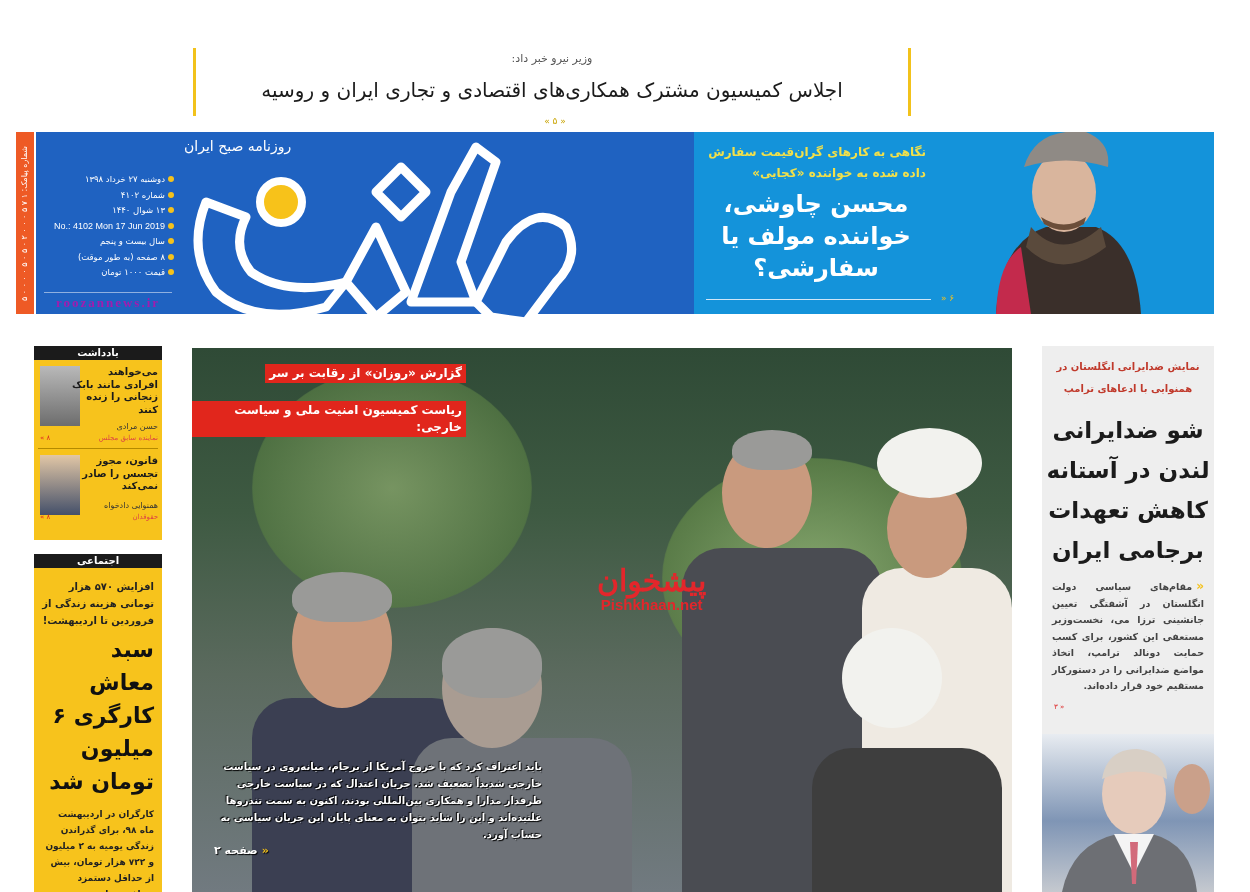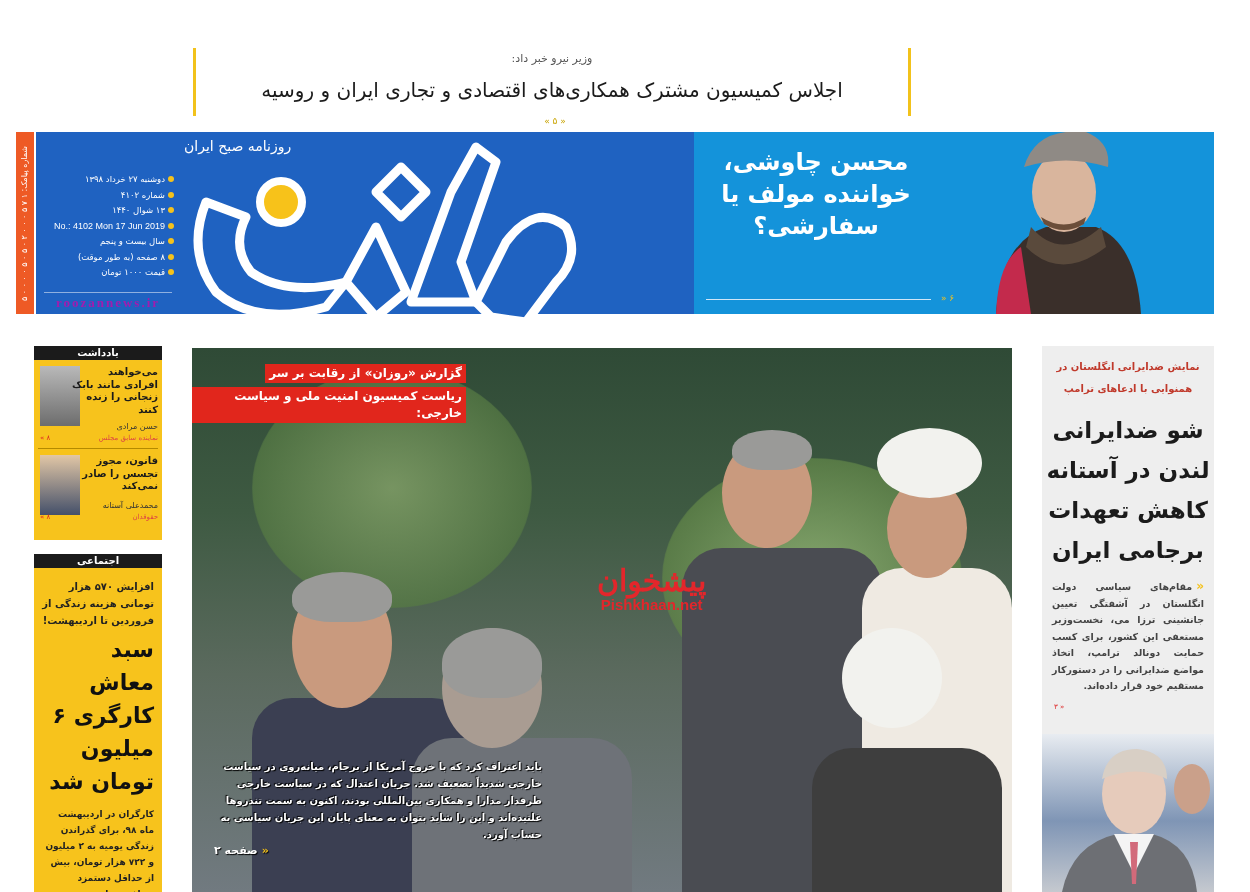--- a/index.html
+++ b/index.html
@@ -74,21 +74,21 @@
   }
   .main-photo .bg-shrub { position: absolute; left: 60px; top: 20px; width: 280px; height: 240px; border-radius: 50%; background: radial-gradient(#8aa86c, #567a44 70%, transparent 72%); opacity: 0.75; }
   .main-photo .bg-shrub2 { position: absolute; left: 470px; top: 110px; width: 300px; height: 240px; border-radius: 50%; background: radial-gradient(#95b877, #5f8348 70%, transparent 72%); opacity: 0.8; }
   .person { position: absolute; }
   .person .head { position: absolute; border-radius: 50%; background: #c99a7e; }
   .person .hair { position: absolute; border-radius: 50% 50% 40% 40%; background: #9a9a98; }
   .person .body { position: absolute; border-radius: 40px 40px 0 0; }
   .turban { position: absolute; border-radius: 50%; background: #f2f2ee; }
 
   .main-kicker { position: absolute; right: 546px; top: 14px; direction: rtl; text-align: right; }
-  .main-kicker span { display: inline-block; background: #e1261c; color: #fff; font-size: 12px; font-weight: bold; padding: 1px 4px; line-height: 17px; margin-bottom: 4px; }
+  .main-kicker span { display: inline-block; background: #e1261c; color: #fff; font-size: 12px; font-weight: bold; padding: 1px 4px; line-height: 17px; margin-bottom: 18px; }
   .main-headline {
     position: absolute; left: 12px; top: 70px; width: 360px; direction: rtl; text-align: center;
     font-size: 50px; font-weight: bold; color: #fff; line-height: 64px;
     text-shadow: 3px 3px 0 #111, -2px -2px 0 #111, 2px -2px 0 #111, -2px 2px 0 #111;
   }
   .main-body {
     position: absolute; left: 20px; top: 410px; width: 330px; direction: rtl; text-align: right;
     color: #fff; font-size: 10px; font-weight: bold; line-height: 17px;
     text-shadow: 1px 1px 1px #000, -1px -1px 1px #000;
   }
@@ -138,20 +138,21 @@
       <path d="M30 70 Q10 120 40 160 Q80 195 150 175 L170 150 Q110 165 75 140 Q55 115 70 85 Z"></path>
       <path d="M170 150 L200 95 L230 160 L200 185 Z"></path>
       <path d="M200 60 L225 35 L250 60 L225 85 Z"></path>
       <path d="M235 170 L275 60 L300 15 L320 30 L285 130 L300 170 Z"></path>
       <path d="M300 170 L330 110 Q360 70 390 95 Q405 125 380 150 L350 190 L315 185 Z"></path>
     </g>
     <circle cx="105" cy="70" r="21" fill="#f7c21a" stroke="#ffffff" stroke-width="8"></circle>
   </svg>
 
   <div class="feature">
+    <div class="kicker">نگاهی به کارهای گران‌قیمت سفارش داده شده به خواننده «کجایی»</div>
     <div class="headline">محسن چاوشی، خواننده مولف یا سفارشی؟</div>
   </div>
   <div class="feature-ref">
     <div class="line"></div>
     <div class="pg">» ۶</div>
   </div>
   <svg class="feature-photo" viewBox="0 0 170 182">
     <path d="M20 182 Q25 110 70 95 L120 95 Q160 110 165 182 Z" fill="#3a2f2a"></path>
     <path d="M20 182 Q22 130 45 115 L55 182 Z" fill="#c32a4c"></path>
     <path d="M55 95 Q85 130 125 95 L130 115 Q85 150 50 115 Z" fill="#5a4a3c"></path>
@@ -168,21 +169,21 @@
       <div class="thumb" style="background: linear-gradient(#b9b9b9,#6d6d6d);"></div>
       <div class="title">می‌خواهند افرادی مانند بابک زنجانی را زنده کنند</div>
       <div class="author" style="top:62px">حسن مرادی</div>
       <div class="role" style="top:74px">نماینده سابق مجلس</div>
       <div class="pg" style="top:74px">۸ »</div>
     </div>
     <div class="memo-divider"></div>
     <div class="memo-item">
       <div class="thumb" style="background: linear-gradient(#e2c7a6,#44506a);"></div>
       <div class="title">قانون، مجوز تجسس را صادر نمی‌کند</div>
-      <div class="author" style="top:52px">محمدعلی آستانه</div>
+      <div class="author" style="top:52px">همنوایی دادخواه</div>
       <div class="role" style="top:64px">حقوقدان</div>
       <div class="pg" style="top:64px">۸ »</div>
     </div>
   </div>
 
   <div style="margin-top:14px">
     <div class="sec-head">اجتماعی</div>
     <div class="yellow-box social" style="margin-top:0">
       <div class="kicker">افزایش ۵۷۰ هزار تومانی هزینه زندگی از فروردین تا اردیبهشت!</div>
       <div class="headline">سبد معاش کارگری ۶ میلیون تومان شد</div>

